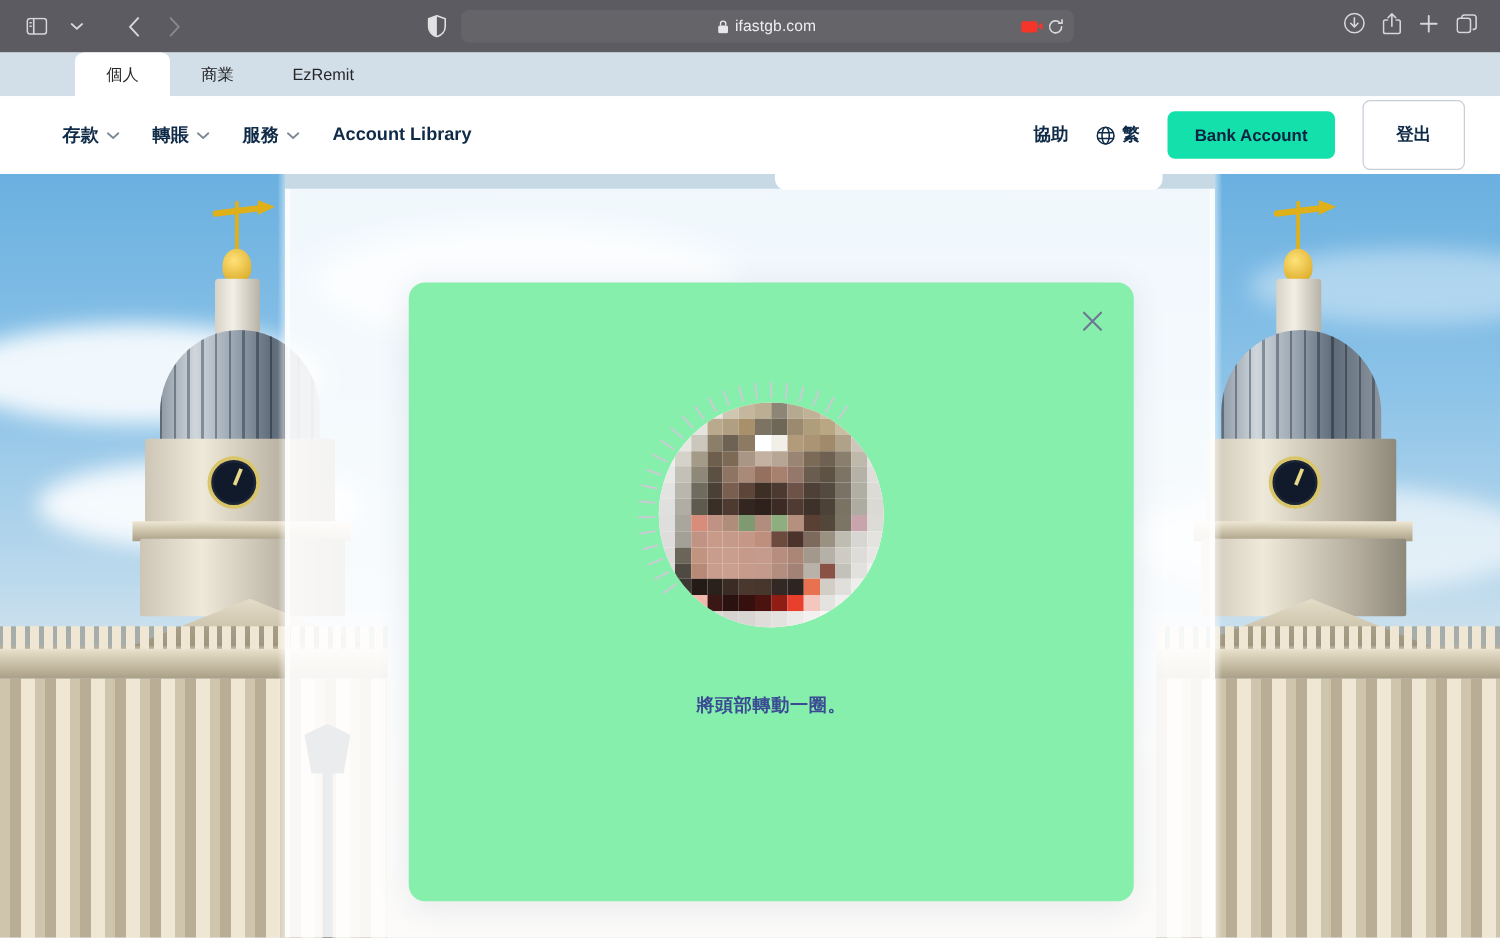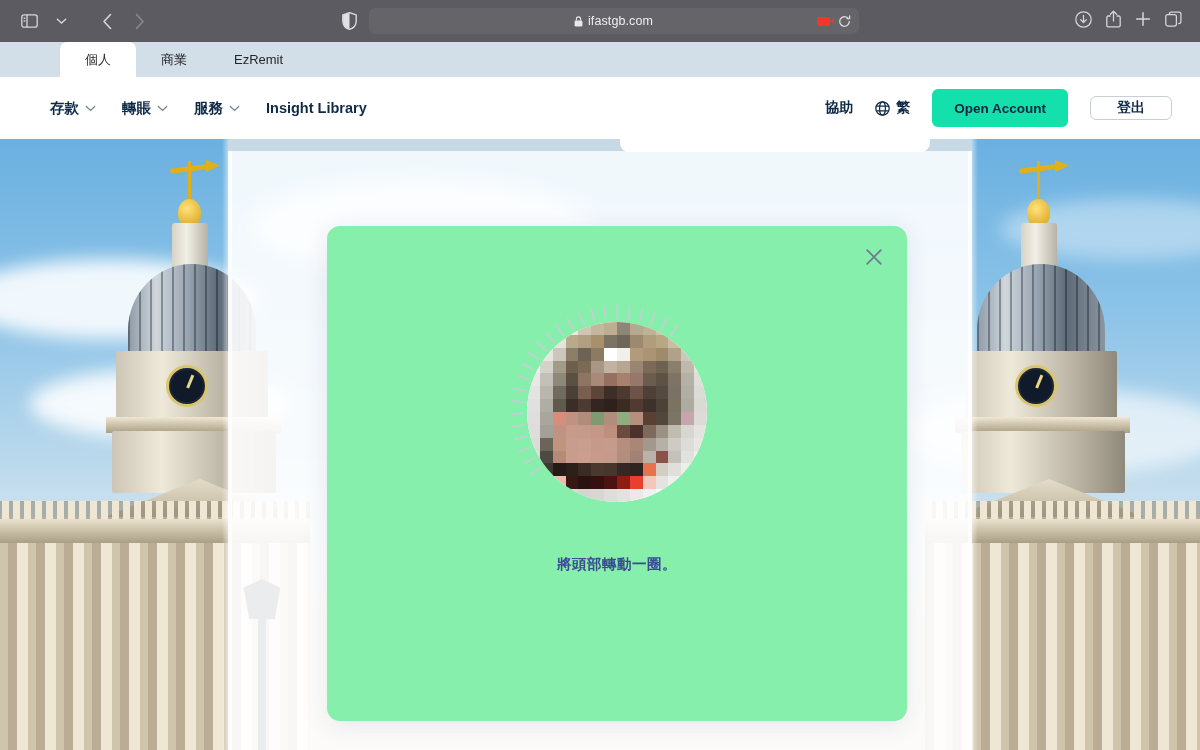--- a/index.html
+++ b/index.html
@@ -137,21 +137,21 @@
     font-size: 13.5px; font-weight: 700;
     border: none; border-radius: 6px;
     height: 38px; padding: 0 22px;
     cursor: default;
     display:flex; align-items:center; justify-content:center;
   }
   .btn-logout {
     background: #ffffff; color: #0e2a47;
     font-size: 14px; font-weight: 700;
     border: 1px solid #c7ced6; border-radius: 6px;
-    height: 24px; width: 82px;
+    height: 56px; width: 82px;
     cursor: default;
     display:flex; align-items:center; justify-content:center;
   }
 
   
   .page-body {
     position: absolute; top: 139px; left: 0;
     width: 1200px; height: 611px;
     overflow: hidden;
     background: #eef4f9;
@@ -435,39 +435,39 @@
     </div>
     <div class="nav-item">
       <span>服務</span>
       <span class="chev">
         <svg width="11" height="7" viewBox="0 0 11 7" fill="none" stroke="currentColor" stroke-width="1.4" stroke-linecap="round">
             <path d="M1.3 1.6 L5.5 5.4 L9.7 1.6"></path>
           </svg>
       </span>
     </div>
     <div class="nav-item">
-      <span>Insight Library</span>
+      <span>Account Library</span>
     </div>
   </nav>
 
   <div class="header-right">
     <div class="hr-link">
       <span>協助</span>
     </div>
     <div class="hr-link">
       <span class="globe-icon">
         <svg width="15" height="15" viewBox="0 0 15 15" fill="none" stroke="currentColor" stroke-width="1.25">
           <circle cx="7.5" cy="7.5" r="6.7"></circle>
           <ellipse cx="7.5" cy="7.5" rx="2.9" ry="6.7"></ellipse>
           <path d="M1.1 5.2 H13.9 M1.1 9.8 H13.9"></path>
         </svg>
       </span>
       <span>繁</span>
     </div>
-    <button class="btn-open">Open Account</button>
+    <button class="btn-open">Bank Account</button>
     <button class="btn-logout">登出</button>
   </div>
 </div>
 
 <div class="page-body">
 
   <div class="photo">
 
     <div class="cloud" style="left:-40px;  top:120px; width:300px; height:80px;"></div>
     <div class="cloud" style="left:30px;   top:230px; width:260px; height:70px;"></div>

